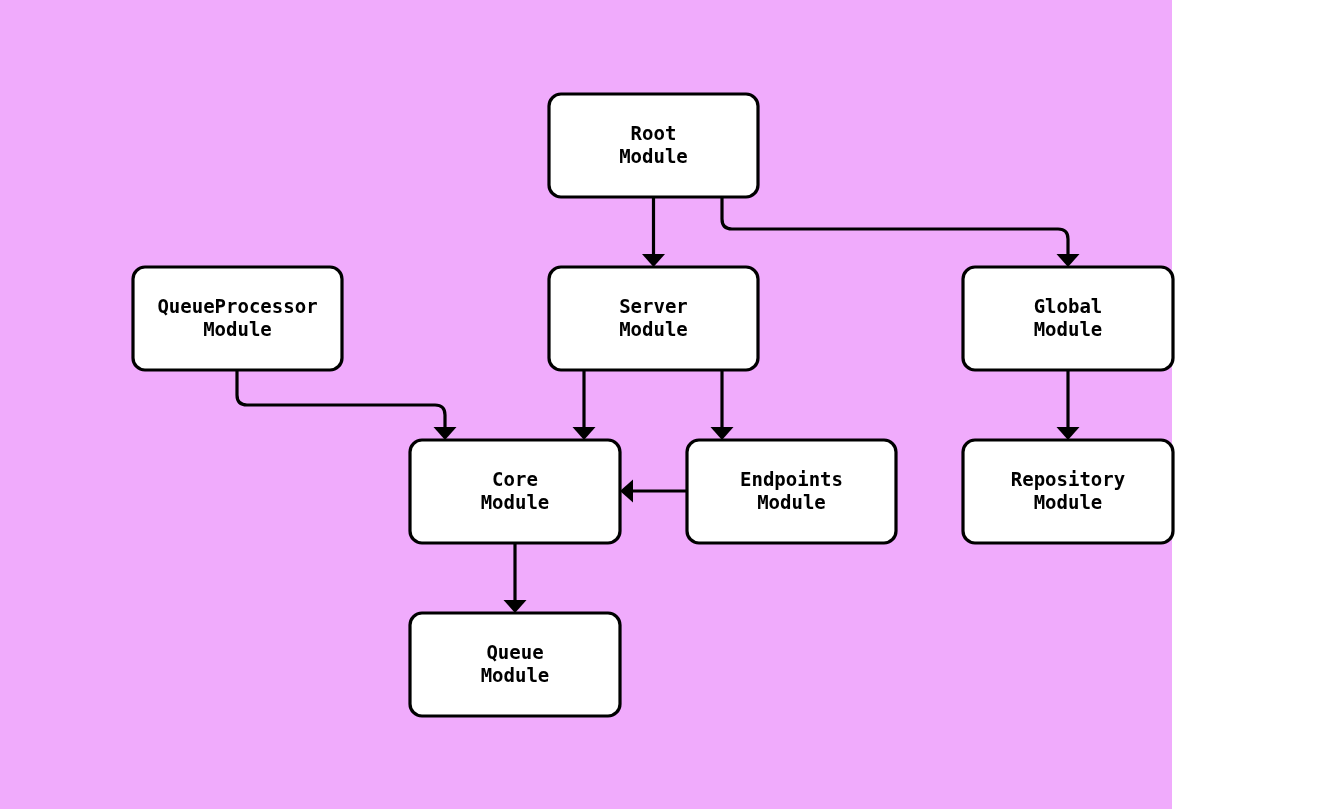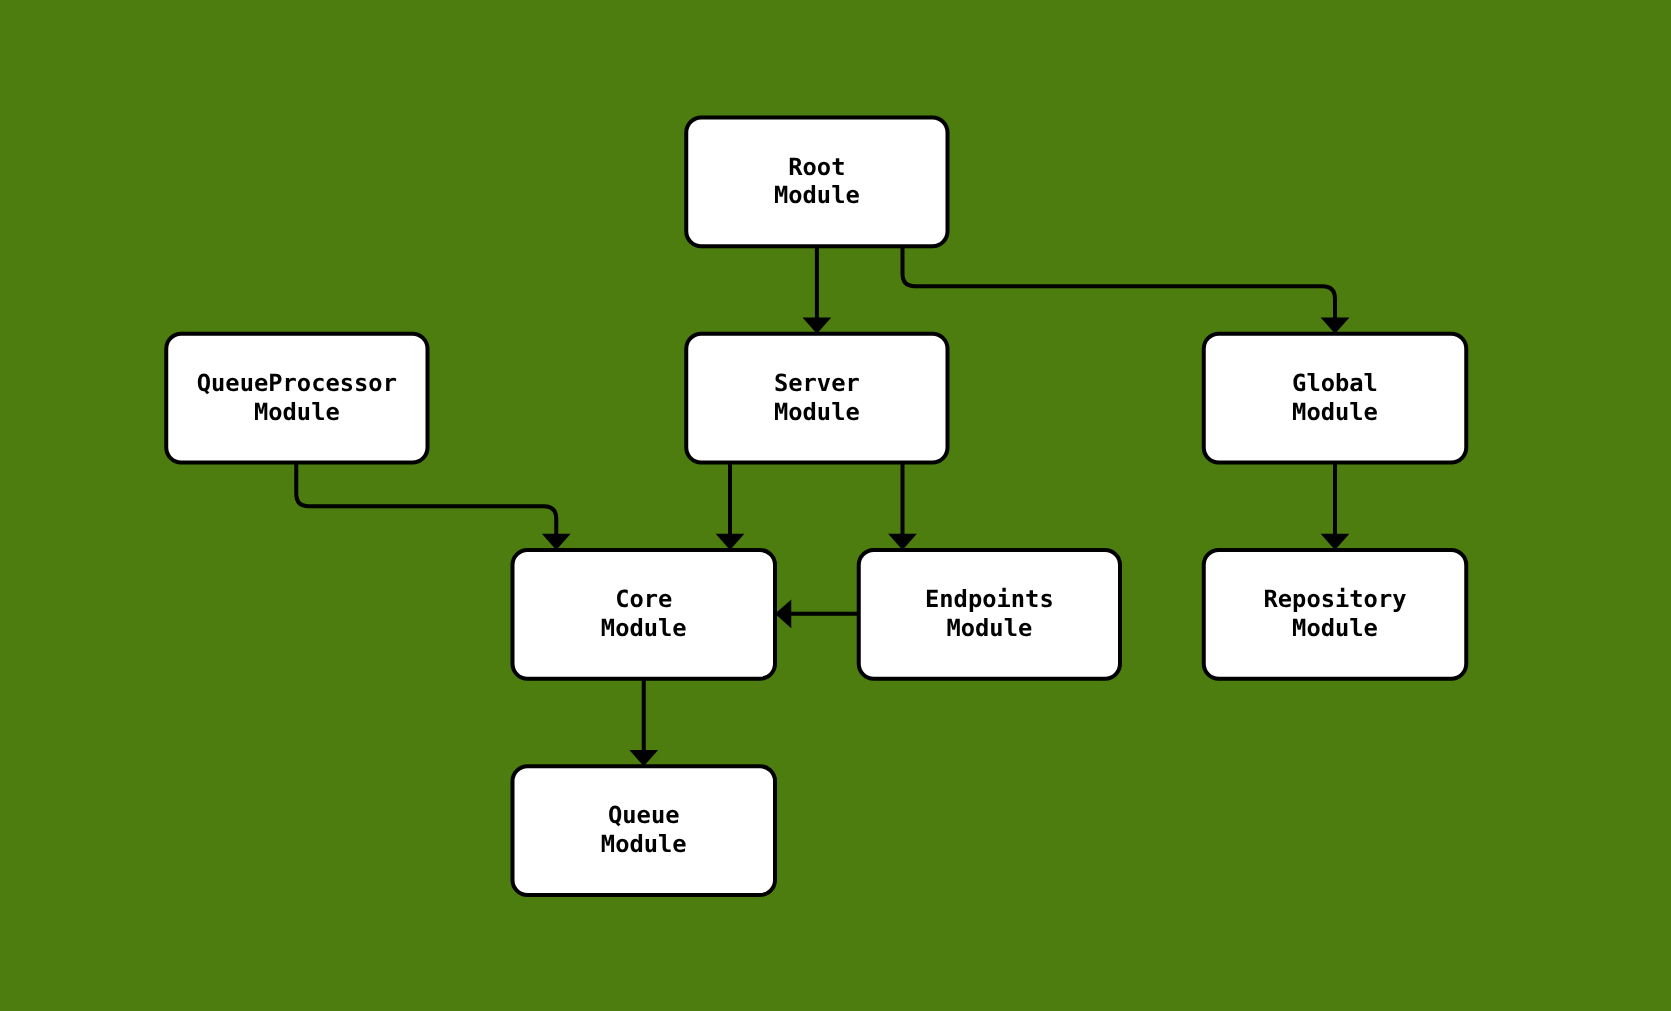--- a/index.html
+++ b/index.html
@@ -8,23 +8,23 @@
     background: #ffffff;
   }
   body {
     width: 1337px;
     height: 809px;
     font-family: "DejaVu Sans Mono", "Liberation Mono", monospace;
     overflow: hidden;
   }
   #diagram-root {
     position: relative;
-    width: 1337px;
+    width: 1172px;
     height: 809px;
-    background: #4d7c0f;
+    background: #f0abfc;
   }
   svg.diagram-canvas {
     position: absolute;
     top: 0;
     left: 0;
     width: 1337px;
     height: 809px;
     display: block;
   }
   .node-box {

